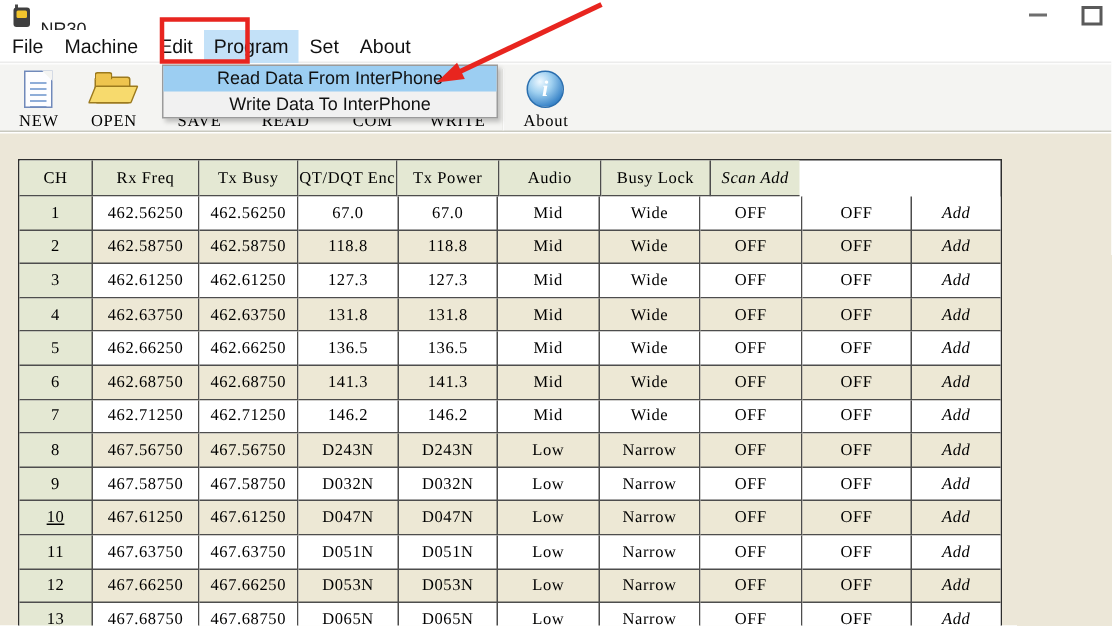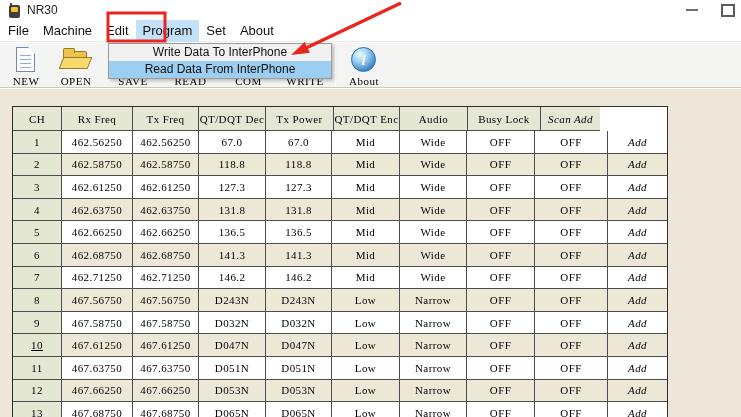--- a/index.html
+++ b/index.html
@@ -5,21 +5,21 @@
   * { box-sizing: border-box; margin: 0; padding: 0; }
   html,body { width:741px; height:417px; overflow:hidden; }
   body { position:relative; font-family:"Liberation Sans",sans-serif; background:#fff; }
 
   
   .titlebar { position:absolute; left:0; top:0; width:741px; height:20px; background:#fff; }
   .app-icon { position:absolute; left:9px; top:3px; width:13px; height:15px; }
   .app-icon .antenna { position:absolute; left:1px; top:0; width:2px; height:5px; background:#4a4a4a; }
   .app-icon .body { position:absolute; left:0; top:2px; width:11px; height:13px; background:#3f3f3f; border-radius:2px; }
   .app-icon .screen { position:absolute; left:2px; top:4px; width:7px; height:5px; background:#f2c52d; border-radius:1px; }
-  .win-title { position:absolute; left:27px; top:3px; font-size:12px; color:#222; }
+  .win-title { position:absolute; left:27px; top:12px; font-size:12px; color:#222; }
   .btn-min { position:absolute; left:686px; top:9px; width:12px; height:2px; background:#6e6e6e; cursor:pointer; }
   .btn-max { position:absolute; left:721px; top:4px; width:14px; height:13px; border:2px solid #5a5a5a; background:#fff; cursor:pointer; }
 
   
   .menubar { position:absolute; left:0; top:20px; width:741px; height:22px; background:#fff;
              display:flex; align-items:stretch; padding-left:1px; border-bottom:1px solid #ececec; }
   .menu-item { font-size:13px; color:#111; padding:3px 7px 0 7px; height:22px; cursor:default; }
   .menu-item.hl { background:#c3e1f8; }
 
   
@@ -142,24 +142,23 @@
     </div>
     <div class="tb-divider" style="left: 335px;"></div>
   </div>
 
 <div class="workspace"></div>
 
 <div class="grid" id="grid">
     <div class="g-row header">
       <div class="g-cell head" style="width: 49px;">CH</div>
       <div class="g-cell head" style="width: 71px;">Rx Freq</div>
-      <div class="g-cell head" style="width: 66px;">Tx Freq</div>
-      <div class="g-cell head" style="width: 67px;">QT/DQT Dec</div>
+      <div class="g-cell head" style="width: 66px;">Tx Busy</div>
+      <div class="g-cell head" style="width: 66px;">QT/DQT Enc</div>
       <div class="g-cell head" style="width: 68px;">Tx Power</div>
-      <div class="g-cell head" style="width: 66px;">QT/DQT Enc</div>
       <div class="g-cell head" style="width: 68px;">Audio</div>
       <div class="g-cell head" style="width: 73px;">Busy Lock</div>
       <div class="g-cell head" style="width: 59px;">Scan Add</div>
     </div>
     <div class="g-row">
       <div class="g-cell chcol" style="width: 49px;">1</div>
       <div class="g-cell" style="width: 71px;">462.56250</div>
       <div class="g-cell" style="width: 66px;">462.56250</div>
       <div class="g-cell" style="width: 67px;">67.0</div>
       <div class="g-cell" style="width: 66px;">67.0</div>
@@ -309,21 +308,21 @@
       <div class="g-cell" style="width: 66px;">D065N</div>
       <div class="g-cell" style="width: 68px;">Low</div>
       <div class="g-cell" style="width: 67px;">Narrow</div>
       <div class="g-cell" style="width: 68px;">OFF</div>
       <div class="g-cell" style="width: 73px;">OFF</div>
       <div class="g-cell" style="width: 59px;">Add</div>
     </div>
   </div>
 
 <div class="dropdown" id="dropdown">
+    <div class="dd-item sel">Read Data From InterPhone</div>
     <div class="dd-item">Write Data To InterPhone</div>
-    <div class="dd-item sel">Read Data From InterPhone</div>
   </div>
 
 <svg class="annot" width="741" height="417">
   <rect x="108" y="13" width="57" height="28" fill="none" stroke="#e8251f" stroke-width="3"></rect>
   <line x1="401" y1="3" x2="306" y2="48" stroke="#e8251f" stroke-width="3.5"></line>
   <polygon points="291,55 304.7,41.9 309.9,52.7" fill="#e8251f"></polygon>
 </svg>
 
 </body></html>

